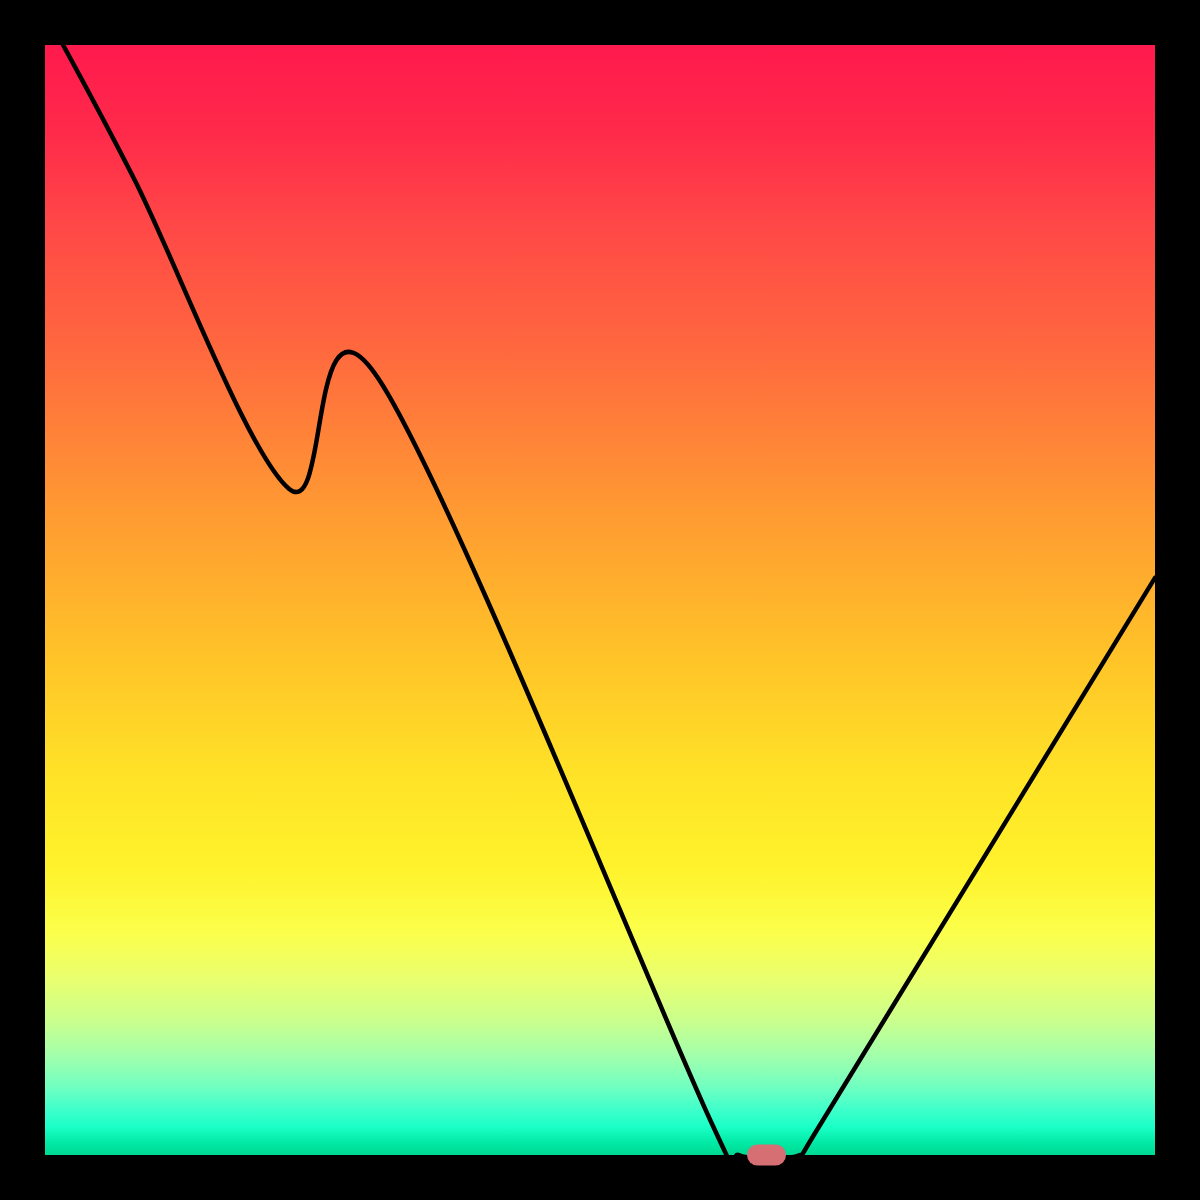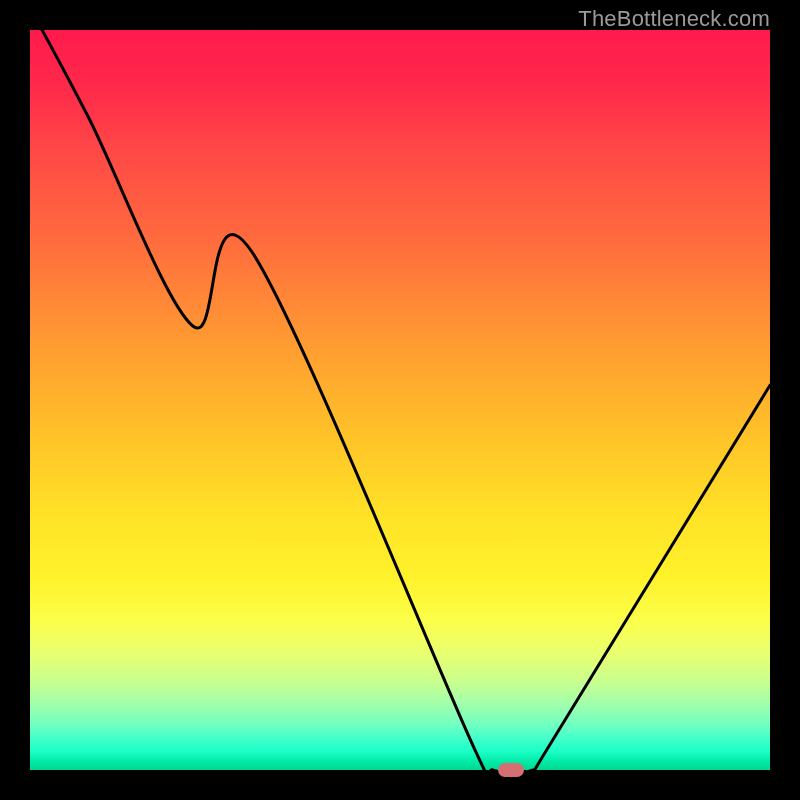--- a/index.html
+++ b/index.html
@@ -77,15 +77,14 @@
 
 <div class="frame">
 
   <div class="plot">
     <svg class="curve" viewBox="0 0 740 740" preserveAspectRatio="none">
       <path fill="none" stroke="#000" stroke-width="3" stroke-linecap="round" stroke-linejoin="round" d="M 0 -22.200000000000045 C 9.9 -3.7, 32.1 35.8, 59.2 88.8 C 86.3 141.8, 135.7 273.8, 162.8 296.0 C 189.9 318.2, 175.1 151.7, 222.0 222.0 C 268.9 292.3, 403.9 631.5, 444.0 717.8 C 484.1 804.1, 452.6 736.3, 462.5 740.0 C 472.4 743.7, 494.0 743.7, 503.2 740.0 C 512.5 736.3, 478.5 781.9, 518.0 717.8 C 557.5 653.7, 703.0 415.6, 740.0 355.2"></path>
     </svg>
     <div class="marker" style="left:481.0px; top:740.0px;"></div>
   </div>
 
-  <div class="watermark">TheBottleneck.com</div>
 
 </div>
 
 </body></html>

